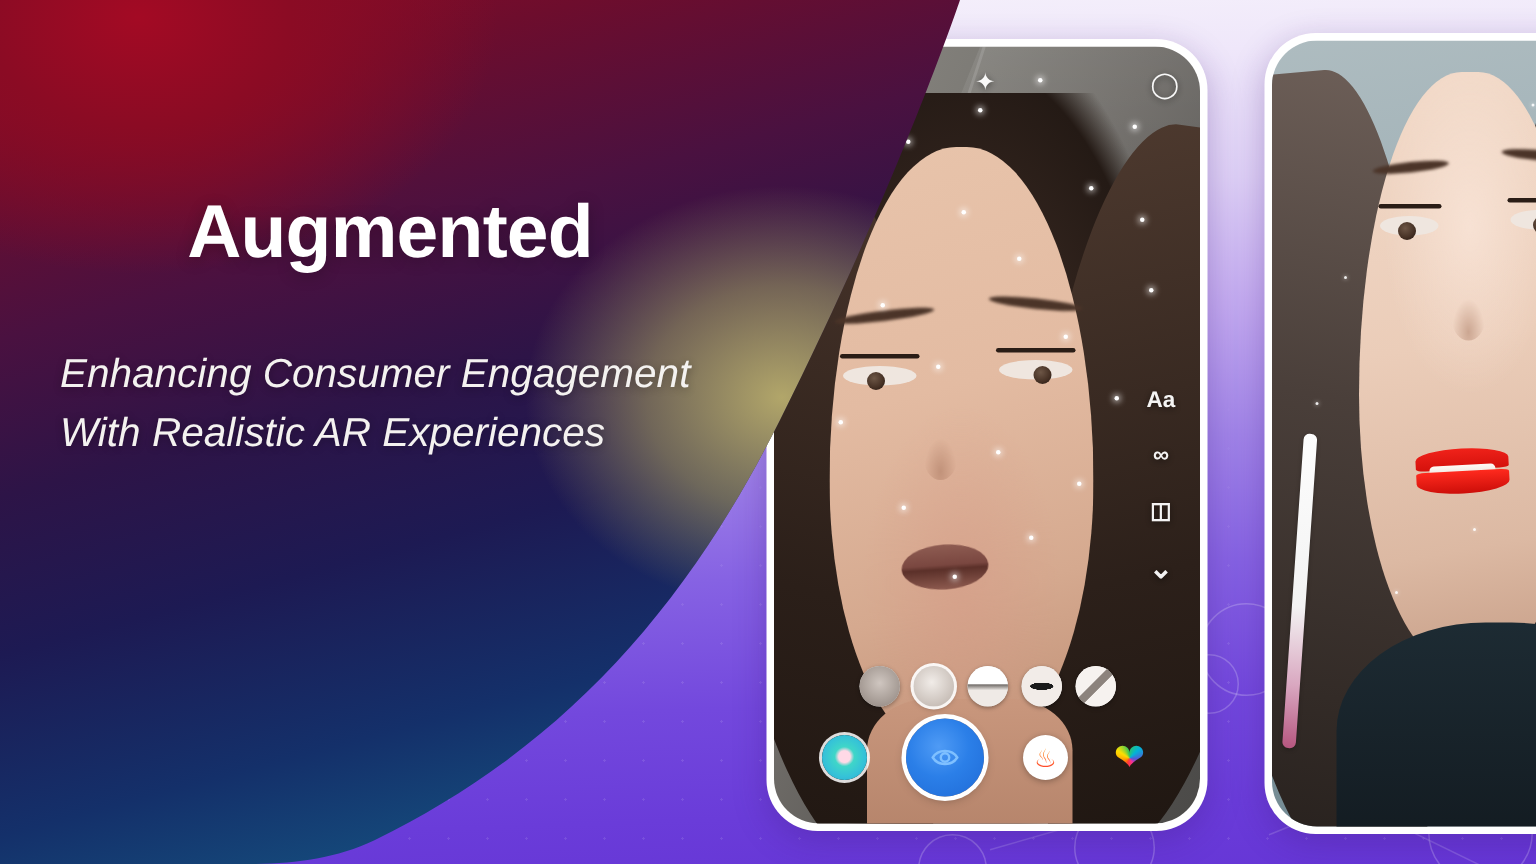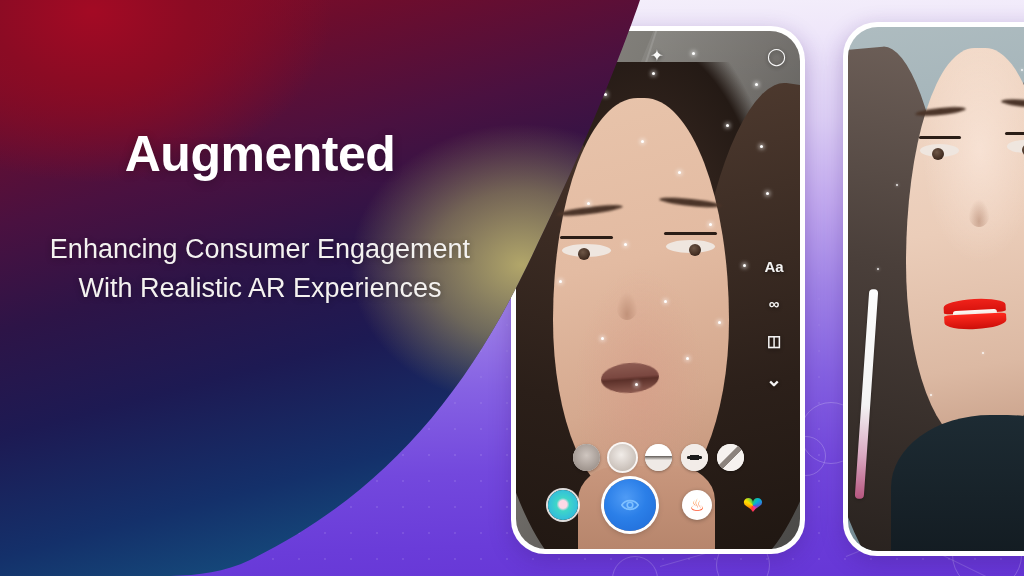--- a/index.html
+++ b/index.html
@@ -256,23 +256,23 @@
     text-align:center;
     max-width:330px;
     text-shadow:0 2px 10px rgba(0,0,0,.25);
   }
   .subtitle{
     margin-top:50px;
     color:#f4f2f0;
     font-weight:400;
     font-size:27px;
     line-height:1.42;
-    text-align:center;
     max-width:440px;
     text-shadow:0 1px 6px rgba(0,0,0,.3);
+    font-style:italic;
   }
 </style>
 </head>
 <body>
 
 <div id="stage">
 
   <div class="purple-bg"></div>
   <div class="purple-deco">
     <div class="ring" style="left:800px;top:402px;width:62px;height:62px;"></div>

